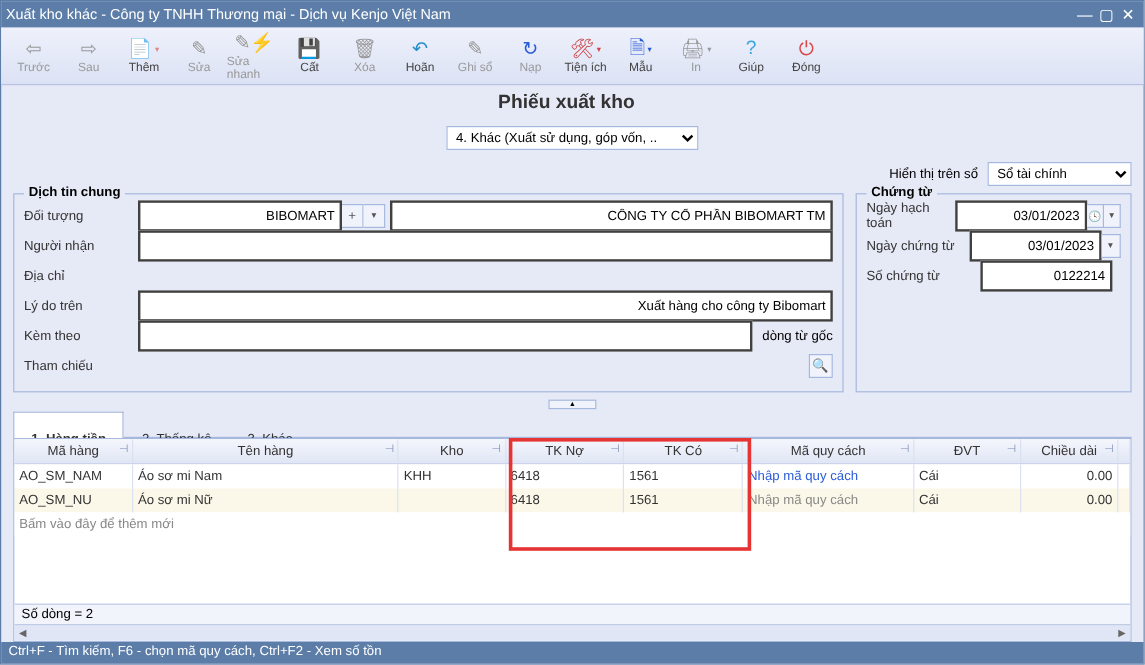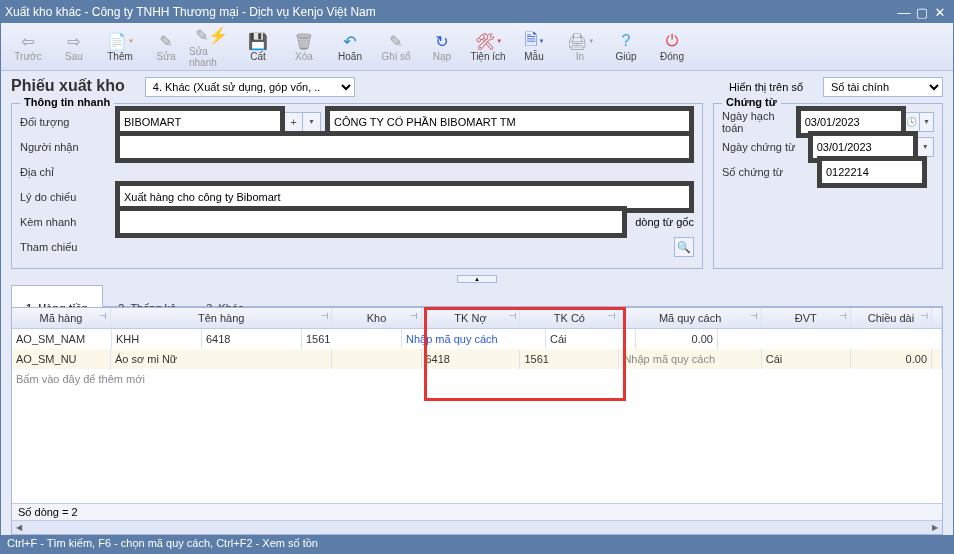--- a/index.html
+++ b/index.html
@@ -7,34 +7,34 @@
 .window { width: 954px; height: 554px; background: #e6e9f6; display: flex; flex-direction: column; border: 1px solid #5b7da8; }
 .titlebar { background: #5b7da8; color: #fff; height: 22px; display: flex; align-items: center; padding: 0 4px; font-size: 12px; }
 .titlebar .title { flex: 1; }
 .titlebar .ctrl { width: 18px; text-align: center; cursor: pointer; font-size: 13px; }
 .toolbar { background: linear-gradient(#eef1fb,#dce2f5); border-bottom: 1px solid #b8c2e0; display: flex; align-items: center; padding: 2px 4px; height: 48px; }
 .tbtn { display: flex; flex-direction: column; align-items: center; justify-content: center; width: 46px; height: 44px; cursor: pointer; color: #444; font-size: 10px; border-radius: 2px; }
 .tbtn .ico { font-size: 16px; height: 20px; display: flex; align-items: center; }
 .tbtn.disabled { color: #999; }
 .tbtn .drop { font-size: 7px; margin-left: 2px; }
 .content { flex: 1; padding: 6px 10px 0 10px; display: flex; flex-direction: column; }
-.head-row { display: flex; align-items: flex-start; gap: 10px; margin-bottom: 6px; }
+.head-row { display: flex; align-items: center; gap: 10px; margin-bottom: 6px; flex-direction: column; }
 .head-row h2 { font-size: 16px; font-weight: bold; color: #333; margin-right: 10px; }
 .combo { border: 1px solid #a7b8de; background: #fff; height: 20px; padding: 1px 3px; font-size: 11px; }
 .head-row .combo { width: 210px; }
-.head-right { margin-left: auto; display: flex; align-items: center; gap: 20px; }
+.head-right { margin-left: auto; display: flex; align-items: center; gap: 8px; }
 .head-right .combo { width: 120px; }
 .forms-row { display: flex; gap: 10px; }
 .fieldset { border: 1px solid #a7b8de; padding: 6px 8px 8px 8px; position: relative; }
 .fieldset .legend { position: absolute; top: -8px; left: 8px; background: #e6e9f6; padding: 0 4px; font-weight: bold; font-size: 11px; }
 .fs-left { flex: 1; }
 .fs-right { width: 230px; }
 .frow { display: flex; align-items: center; height: 24px; margin-bottom: 1px; }
 .frow label { width: 95px; color: #333; }
-.frow .inp { flex: 1; border: 5px solid #404040; background: #fff; height: 20px; padding: 11px 4px; font-size: 11px; }
+.frow .inp { flex: 1; border: 2px solid #404040; background: #fff; height: 20px; padding: 11px 4px; font-size: 11px; text-align: right; }
 .frow .inp.short { flex: 0 0 170px; }
 .frow .addbtn { width: 18px; text-align: center; cursor: pointer; color: #555; border: 1px solid #a7b8de; border-left: none; height: 20px; line-height: 18px; background: #f0f3fb; }
 .frow .chk { margin-left: 6px; }
 .frow .lookup { width: 20px; height: 20px; border: 1px solid #a7b8de; background: #f0f3fb; text-align: center; line-height: 18px; cursor: pointer; }
 .fs-right .frow label { width: 95px; }
 .fs-right .inp { width: 110px; flex: none; }
 .expander { text-align: center; margin: 2px 0; }
 .expander .handle { display: inline-block; width: 40px; height: 8px; border: 1px solid #a7b8de; background: #f0f3fb; font-size: 7px; line-height: 6px; cursor: pointer; }
 .tabs { display: flex; border-bottom: 1px solid #a7b8de; height: 22px; }
 .tab { padding: 16px 14px; cursor: pointer; border: 1px solid transparent; border-bottom: none; color: #333; }
@@ -149,42 +149,42 @@
       <h2>Phiếu xuất kho</h2>
       <select class="combo"><option>4. Khác (Xuất sử dụng, góp vốn, ..</option></select>
       <div class="head-right">
         <span>Hiển thị trên sổ</span>
         <select class="combo"><option>Sổ tài chính</option></select>
       </div>
     </div>
 
     <div class="forms-row">
       <div class="fieldset fs-left">
-        <span class="legend">Thông tin nhanh</span>
+        <span class="legend">Dịch tin chung</span>
         <div class="frow">
           <label>Đối tượng</label>
           <input class="inp short" value="BIBOMART" style="">
           <span class="addbtn">+</span>
           <span class="addbtn" style="border-left:none;font-size:8px">▾</span>
           <span style="width:4px"></span>
           <input class="inp" value="CÔNG TY CỔ PHẦN BIBOMART TM" style="">
         </div>
         <div class="frow">
           <label>Người nhận</label>
           <input class="inp" value="" style="">
         </div>
         <div class="frow">
           <label>Địa chỉ</label>
         </div>
         <div class="frow">
-          <label>Lý do chiếu</label>
+          <label>Lý do trên</label>
           <input class="inp" value="Xuất hàng cho công ty Bibomart" style="">
         </div>
         <div class="frow">
-          <label>Kèm nhanh</label>
+          <label>Kèm theo</label>
           <input class="inp" value="" style="">
           <span class="chk" style="margin-left:8px">dòng từ gốc</span>
         </div>
         <div class="frow">
           <label>Tham chiếu</label>
           <div style="flex:1"></div>
           <span class="lookup">🔍</span>
         </div>
       </div>
 
@@ -249,20 +249,21 @@
             </div>
           <div class="gcell col-dai">
               <span>Chiều dài</span>
               <span class="pin">⊣</span>
             </div>
           <div class="gcell col-ext"></div>
         </div>
         <div id="grid-body">
             <div class="grow">
               <div class="gcell col-ma">AO_SM_NAM</div>
+              <div class="gcell col-ten">Áo sơ mi Nam</div>
               <div class="gcell col-kho">KHH</div>
               <div class="gcell col-no">6418</div>
               <div class="gcell col-co">1561</div>
               <div class="gcell col-quy">
                 <span class="link">Nhập mã quy cách</span>
               </div>
               <div class="gcell col-dvt">Cái</div>
               <div class="gcell col-dai num">0.00</div>
               <div class="gcell col-ext"></div>
             </div>

